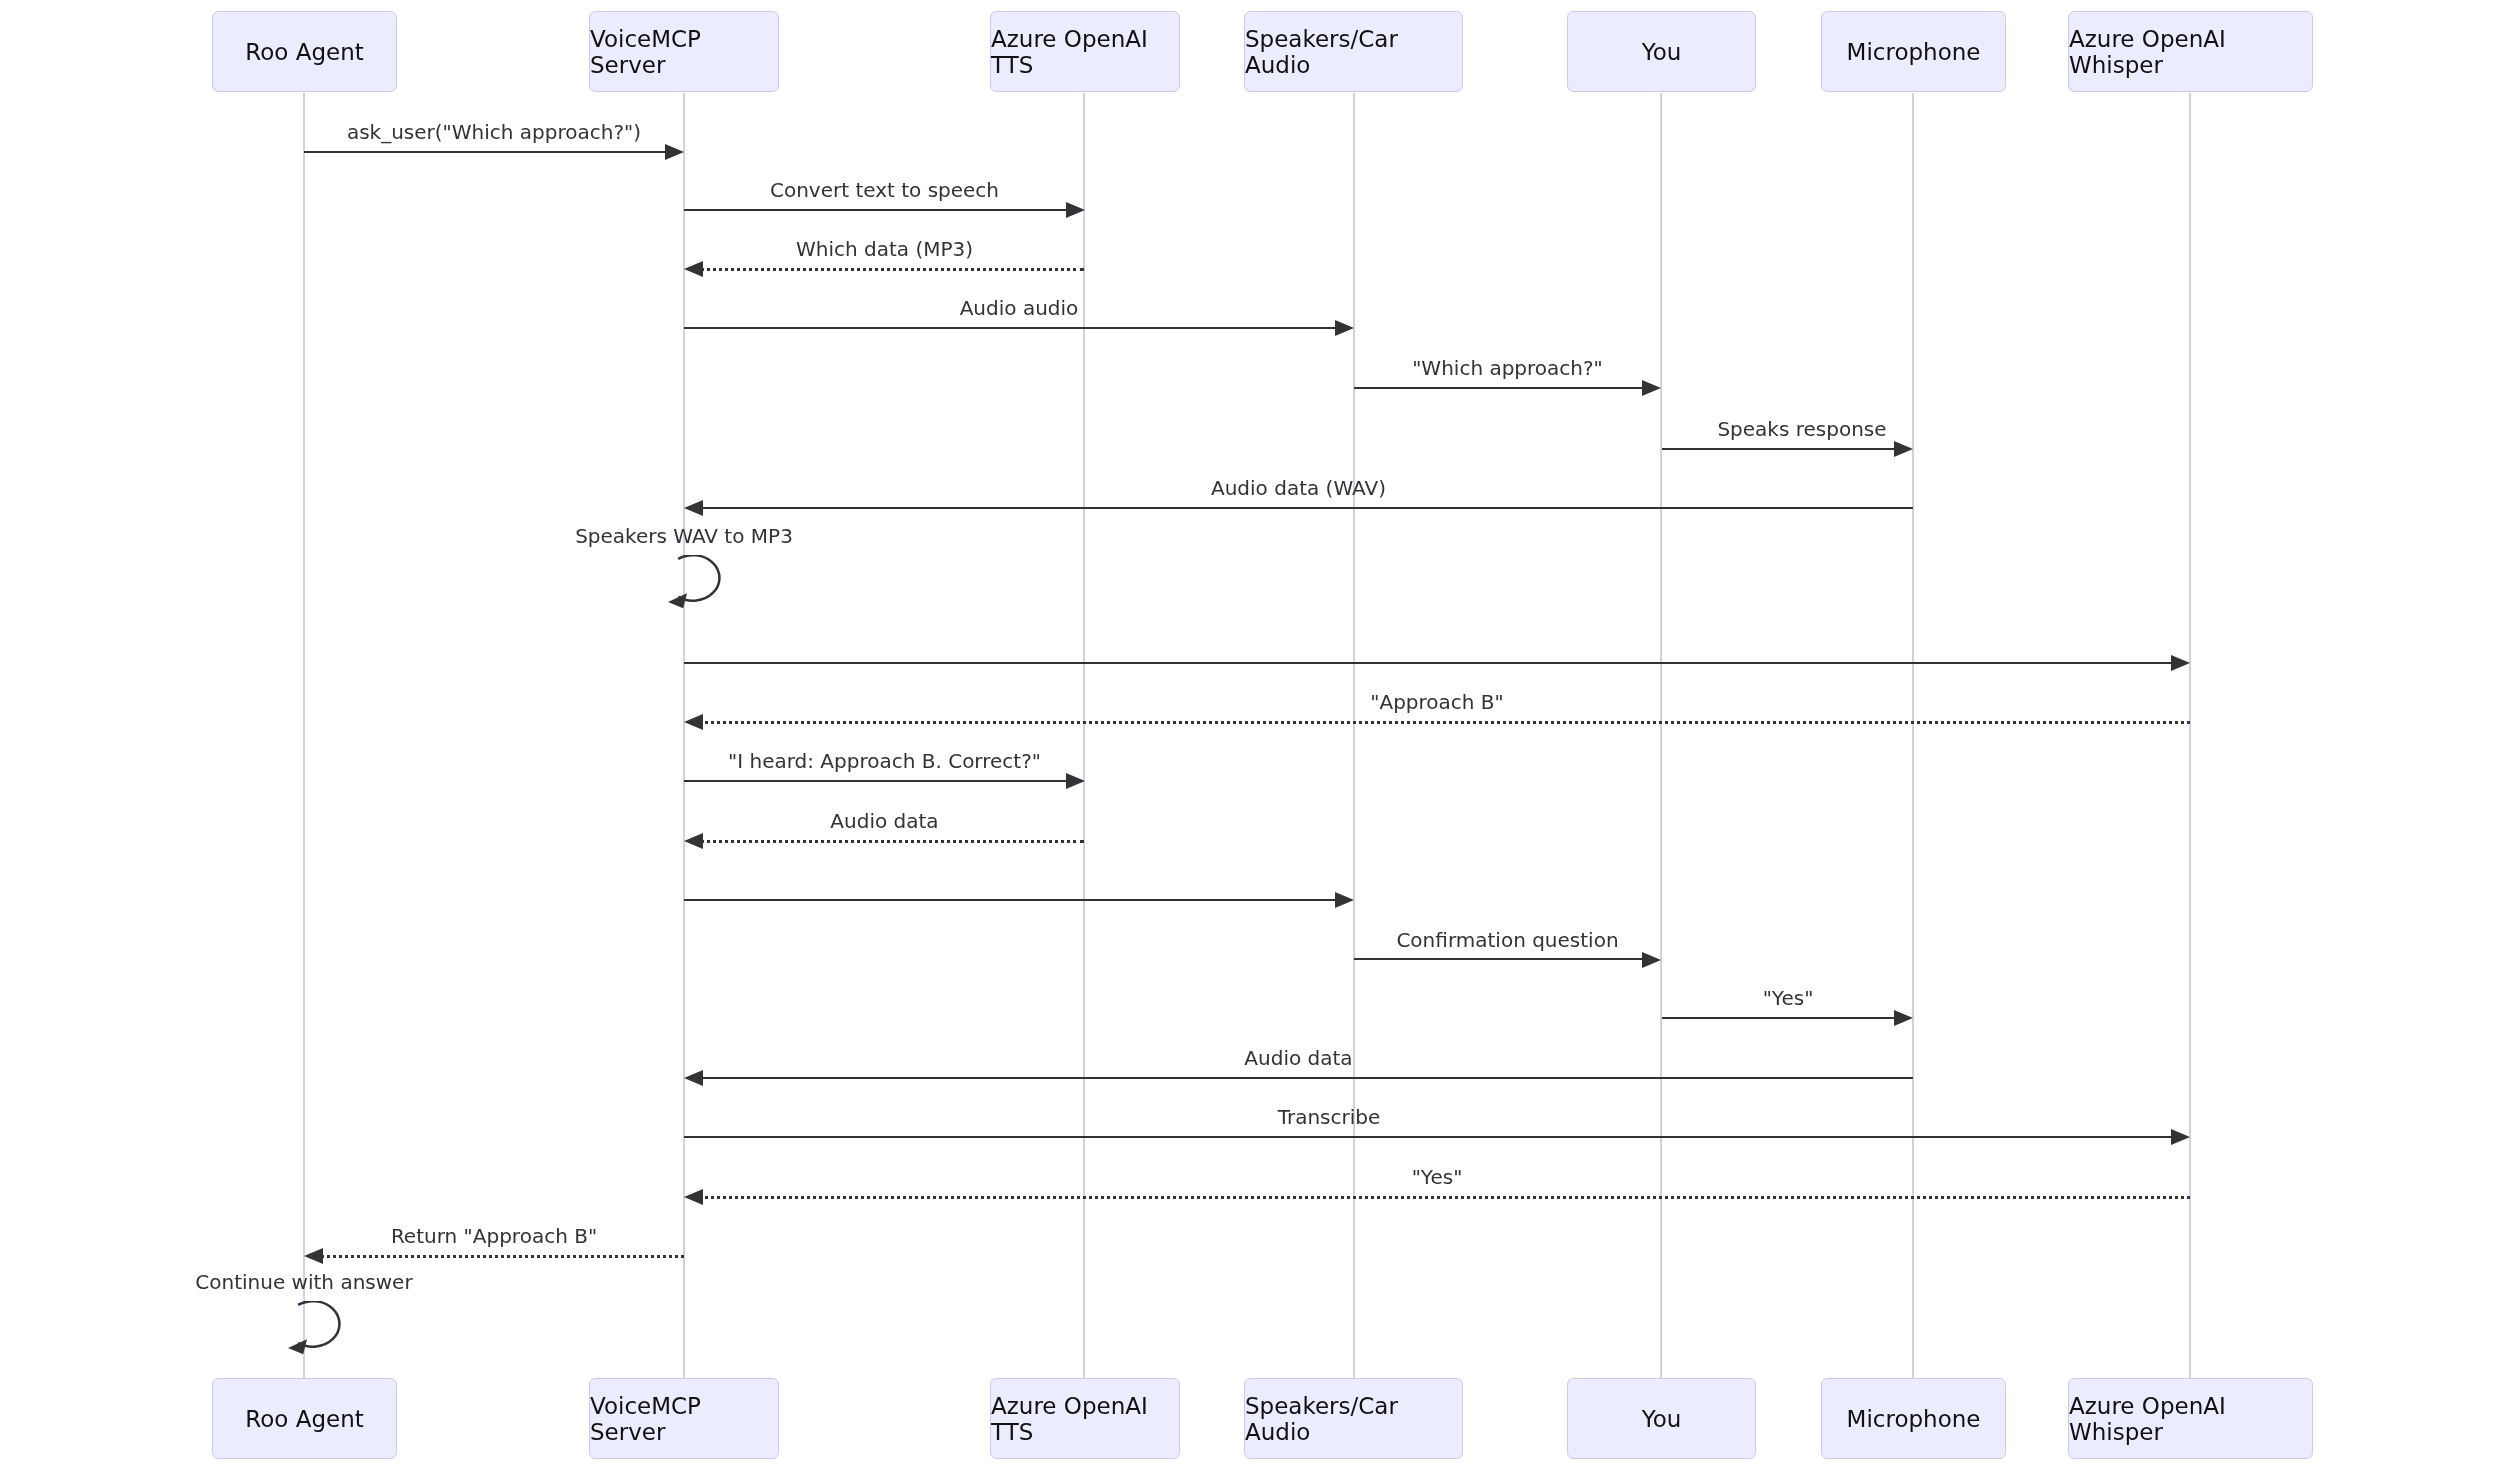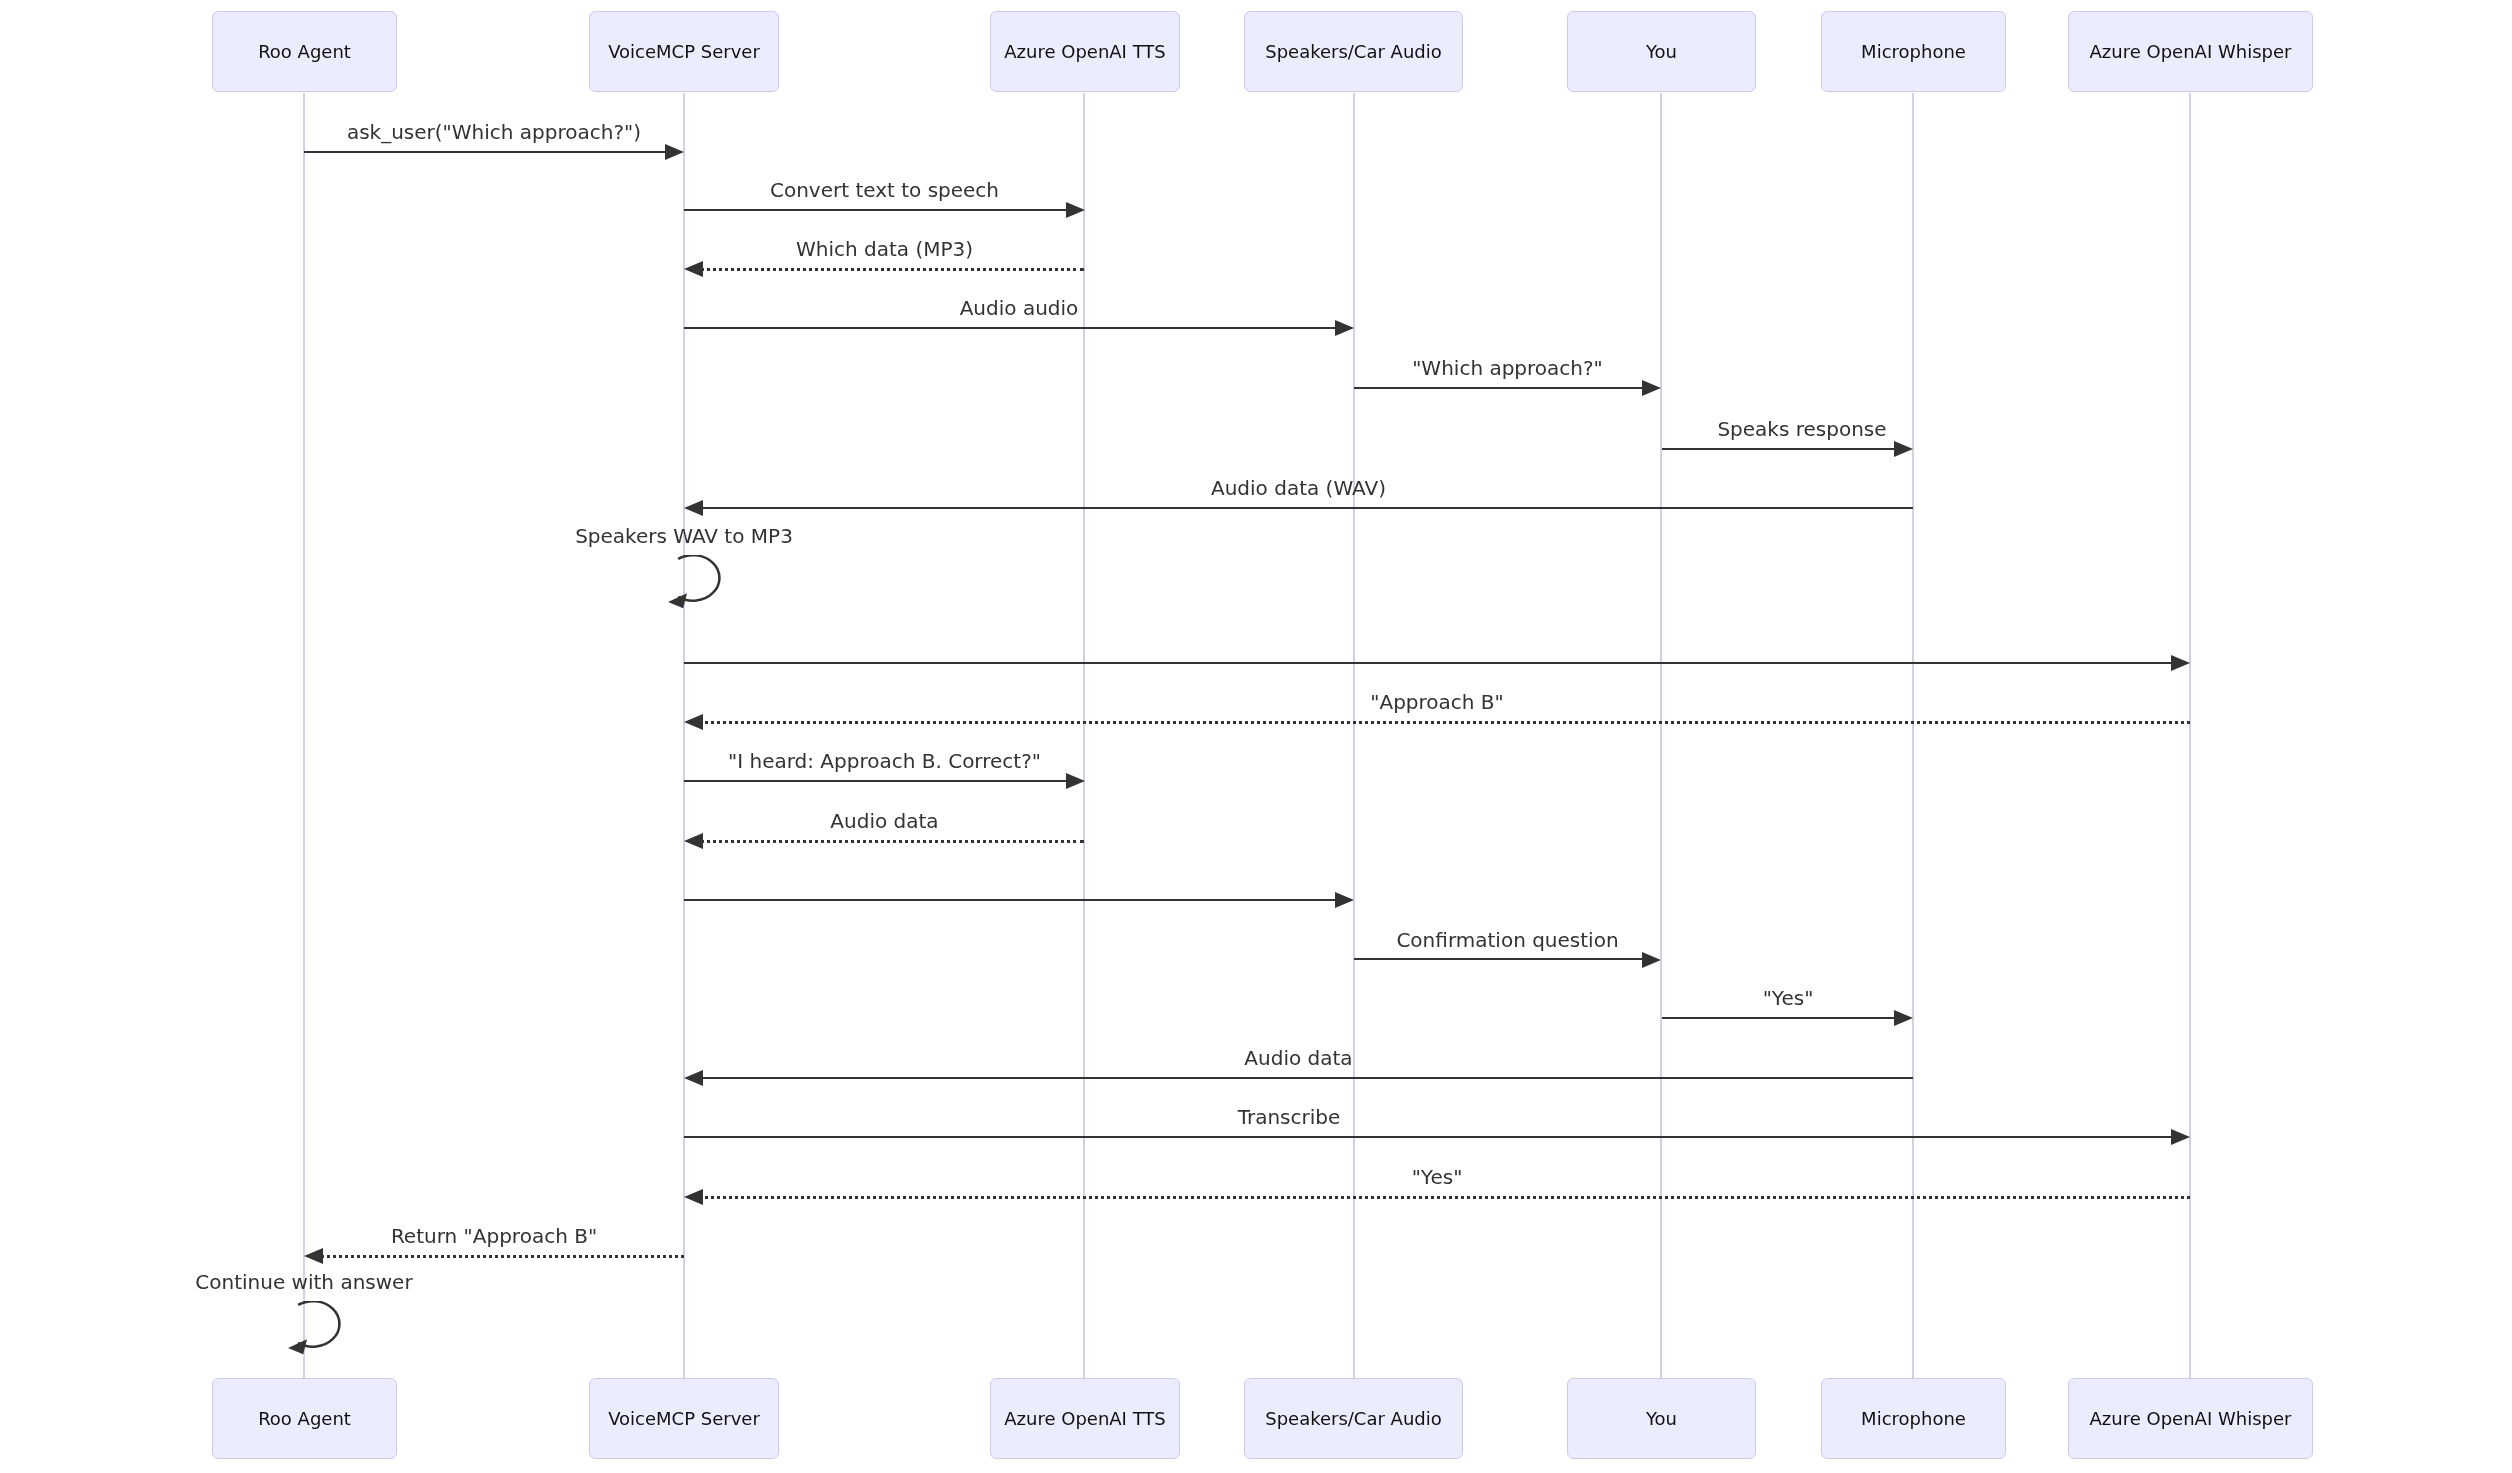--- a/index.html
+++ b/index.html
@@ -10,21 +10,21 @@
     font-family:"DejaVu Sans","Liberation Sans",sans-serif;
     overflow:hidden;
   }
   .actor{
     position:absolute;
     height:81px;
     background:#ECECFF;
     border:1.9px solid #CFC7EC;
     border-radius:6.3px;
     display:flex;align-items:center;justify-content:center;
-    font-size:18px;color:#111111;
+    font-size:23px;color:#111111;
     box-sizing:border-box;
   }
   .lifeline{
     position:absolute;
     width:1.9px;top:93px;height:1286px;
     background:#D6CDE8;
   }
   .msg-label{
     position:absolute;
     height:28px;line-height:28px;
@@ -140,21 +140,21 @@
   <div class="head-r" style="left:1642px;top:952px;"></div>
 
   <div class="msg-label" style="left:1662px;width:252px;top:984px;">"Yes"</div>
   <div class="line" style="left:1662px;width:236px;top:1017px;"></div>
   <div class="head-r" style="left:1894px;top:1010px;"></div>
 
   <div class="msg-label" style="left:684px;width:1229px;top:1044px;">Audio data</div>
   <div class="line" style="left:700px;width:1213px;top:1077px;"></div>
   <div class="head-l" style="left:684px;top:1070px;"></div>
 
-  <div class="msg-label" style="left:644px;width:1290px;top:1103px;">Transcribe</div>
+  <div class="msg-label" style="left:684px;width:1290px;top:1103px;">Transcribe</div>
   <div class="line" style="left:684px;width:1491px;top:1136px;"></div>
   <div class="head-r" style="left:2171px;top:1129px;"></div>
 
   <div class="msg-label" style="left:684px;width:1506px;top:1163px;">"Yes"</div>
   <div class="line dotted" style="left:700px;width:1490px;top:1196px;"></div>
   <div class="head-l" style="left:684px;top:1189px;"></div>
 
   <div class="msg-label" style="left:304px;width:380px;top:1222px;">Return "Approach B"</div>
   <div class="line dotted" style="left:321px;width:363px;top:1255px;"></div>
   <div class="head-l" style="left:304px;top:1248px;"></div>

